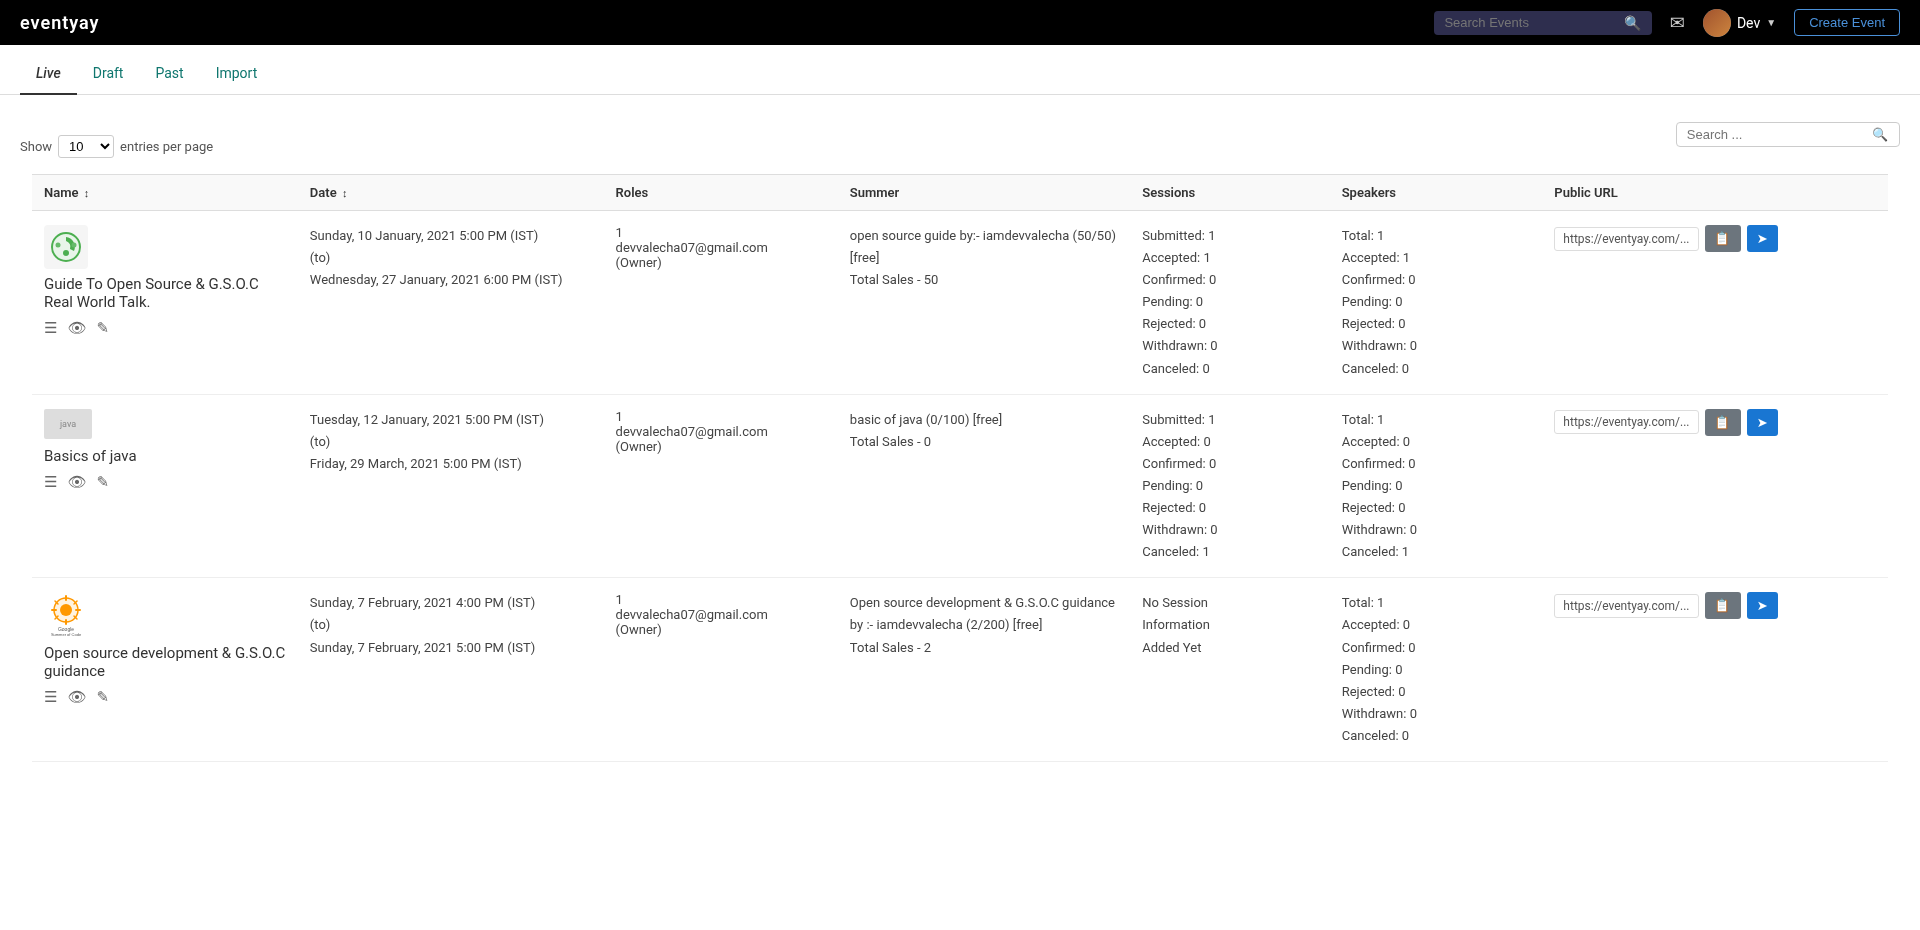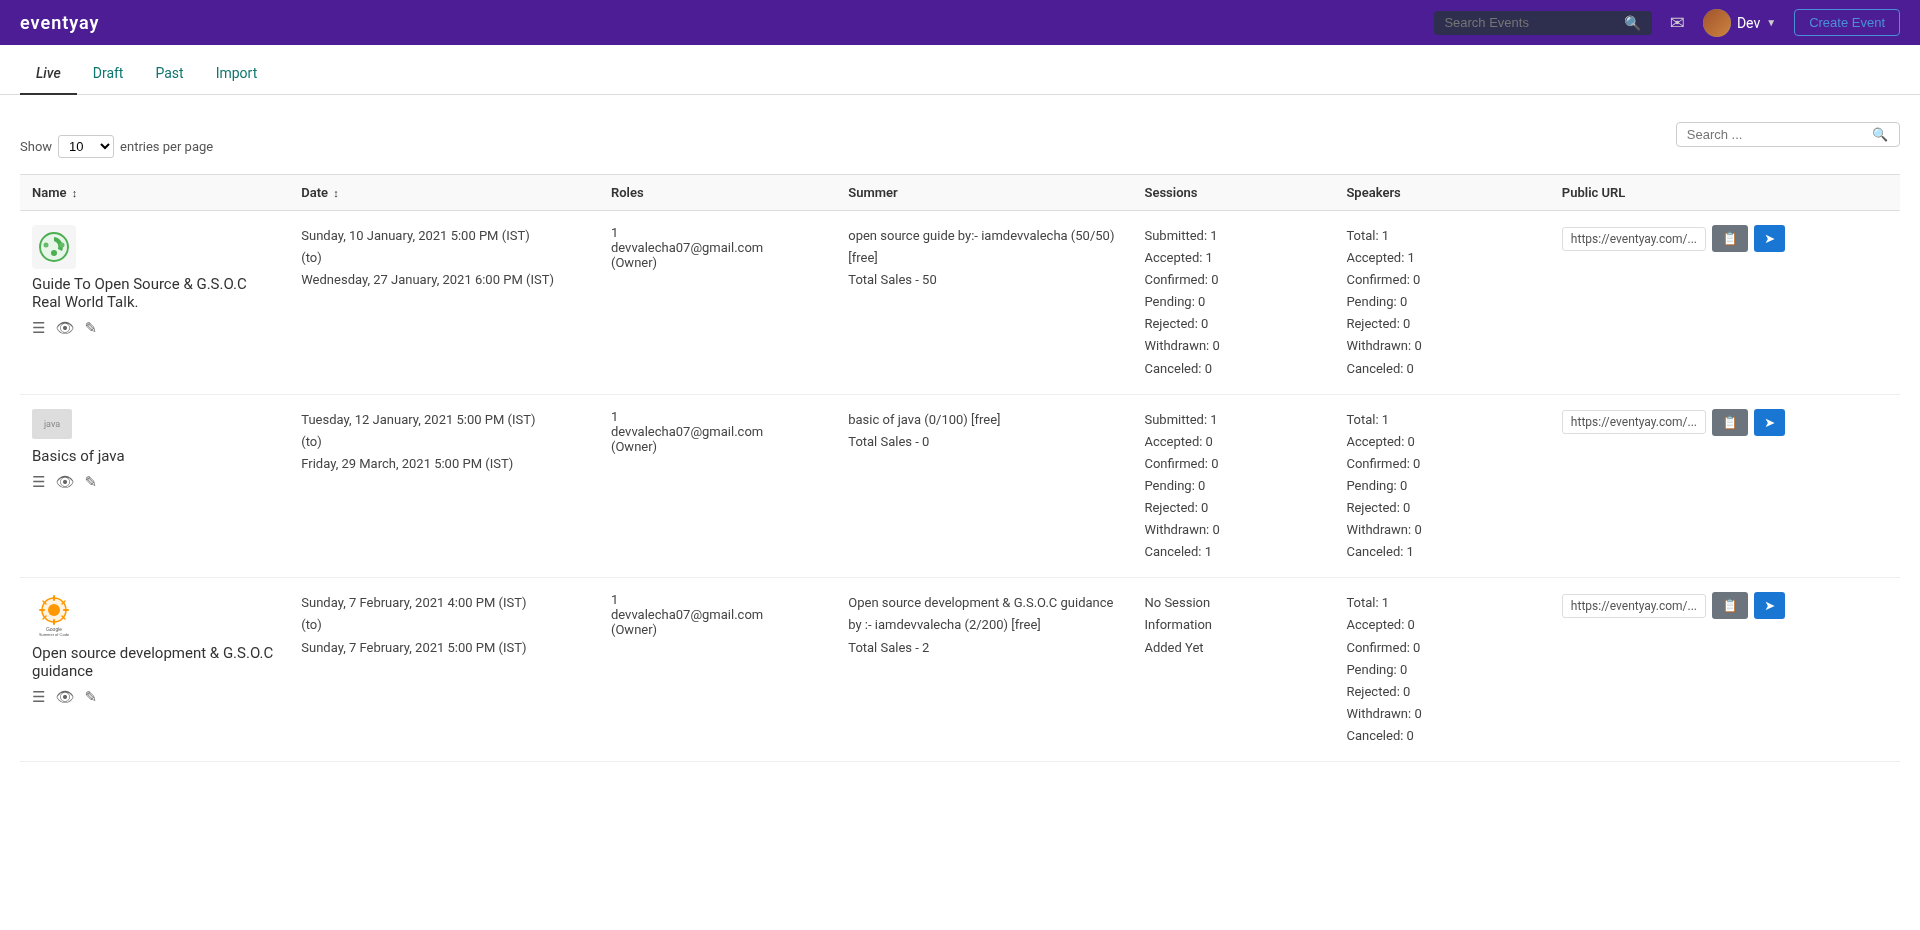--- a/index.html
+++ b/index.html
@@ -1,21 +1,21 @@
 <!DOCTYPE html>
 <html><head>
   <meta charset="utf-8">
   <style>
     * { box-sizing: border-box; margin: 0; padding: 0; }
     body { font-family: -apple-system, BlinkMacSystemFont, 'Segoe UI', Roboto, sans-serif; font-size: 13px; color: #333; background: #fff; }
 
     
     .navbar {
       display: flex; align-items: center; justify-content: space-between;
-      background: #4c1d95; padding: 0 20px; height: 45px; color: #fff;
+      background: #000000; padding: 0 20px; height: 45px; color: #fff;
     }
     .navbar-brand { font-size: 18px; font-weight: 600; color: #fff; letter-spacing: 1px; }
     .navbar-right { display: flex; align-items: center; gap: 18px; }
     .search-events-wrap { display: flex; align-items: center; background: #2e2e4e; border-radius: 4px; padding: 4px 10px; gap: 20px; }
     .search-events-input { background: transparent; border: none; outline: none; color: #ccc; font-size: 13px; width: 160px; }
     .search-icon-nav { color: #aaa; font-size: 14px; cursor: pointer; }
     .mail-icon { font-size: 18px; color: #ccc; cursor: pointer; }
     .user-menu { display: flex; align-items: center; gap: 6px; cursor: pointer; }
     .avatar { width: 28px; height: 28px; border-radius: 50%; background: #888; overflow: hidden; display: flex; align-items: center; justify-content: center; }
     .avatar-img { width: 100%; height: 100%; object-fit: cover; background: linear-gradient(135deg, #a0522d, #cd853f); border-radius: 50%; }
@@ -36,28 +36,28 @@
 
     
     .controls-bar { display: flex; justify-content: space-between; align-items: center; padding: 16px 20px; }
     .entries-info { display: flex; align-items: center; gap: 6px; font-size: 13px; color: #555; margin-top: 24px; }
     .entries-select { border: 1px solid #ccc; border-radius: 3px; padding: 2px 6px; font-size: 13px; background: #fff; cursor: pointer; }
     .search-table-wrap { display: flex; align-items: center; border: 1px solid #ccc; border-radius: 4px; padding: 4px 10px; gap: 6px; }
     .search-table-input { border: none; outline: none; font-size: 13px; width: 180px; color: #999; }
     .search-table-icon { color: #999; font-size: 13px; cursor: pointer; }
 
     
-    .table-wrap { padding: 0 20px; }
+    .table-wrap { padding: 0 32px; }
     table { width: 100%; border-collapse: collapse; }
     thead tr { border-top: 1px solid #ddd; border-bottom: 1px solid #ddd; }
     thead th { padding: 10px 12px; text-align: left; font-weight: 600; font-size: 13px; color: #333; background: #f9f9f9; white-space: nowrap; }
     th .sort-icon { font-size: 11px; margin-left: 2px; }
     tbody tr { border-bottom: 1px solid #eee; vertical-align: top; }
     tbody td { padding: 14px 12px; font-size: 13px; color: #444; }
-    .event-logo-placeholder { width: 40px; height: 30px; background: #ddd; display: flex; align-items: center; justify-content: center; font-size: 9px; color: #888; margin-bottom: 8px; border-radius: 2px; }
+    .event-logo-placeholder { width: 48px; height: 30px; background: #ddd; display: flex; align-items: center; justify-content: center; font-size: 9px; color: #888; margin-bottom: 8px; border-radius: 2px; }
     .event-logo-gsoc { width: 44px; height: 44px; margin-bottom: 8px; display: flex; align-items: center; justify-content: center; }
     .event-name { font-size: 15px; font-weight: 400; color: #333; margin-bottom: 8px; }
     .event-actions { display: flex; gap: 10px; margin-top: 6px; }
     .action-icon { color: #666; font-size: 15px; cursor: pointer; }
     .date-text { font-size: 13px; color: #444; line-height: 1.7; }
     .roles-count { font-size: 13px; }
     .ticket-info { font-size: 13px; color: #444; line-height: 1.7; }
     .session-info { font-size: 13px; color: #444; line-height: 1.7; }
     .speaker-info { font-size: 13px; color: #444; line-height: 1.7; }
     .url-cell { display: flex; align-items: center; gap: 6px; }

